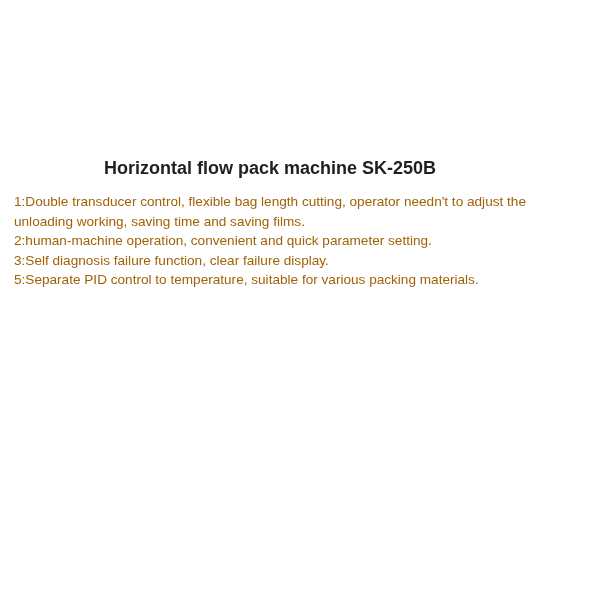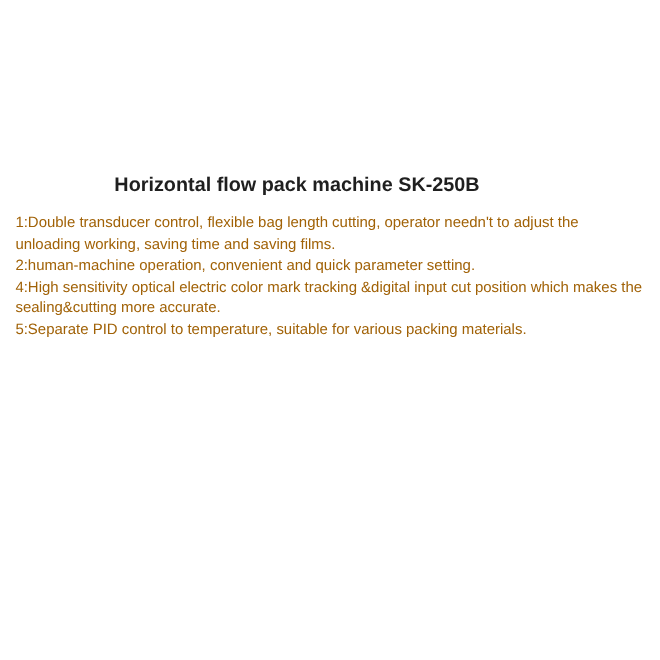--- a/index.html
+++ b/index.html
@@ -65,18 +65,18 @@
 
 <div class="page">
   <div class="content">
 
 
     <div class="product-title">Horizontal flow pack machine SK-250B</div>
 
     <div class="features">
       <p class="feature">1:Double transducer control, flexible bag length cutting, operator needn't to adjust the  unloading working, saving time and saving films.</p>
       <p class="feature">2:human-machine operation, convenient and quick parameter setting.</p>
-      <p class="feature">4:High sensitivity optical electric color mark tracking &amp;digital input cut position which makes the sealing&amp;cutting more accurate.</p>
+      <p class="feature">3:Self diagnosis failure function, clear failure display.</p>
       <p class="feature">5:Separate PID control to temperature, suitable for various packing materials.</p>
     </div>
 
   </div>
 </div>
 
 </body></html>

